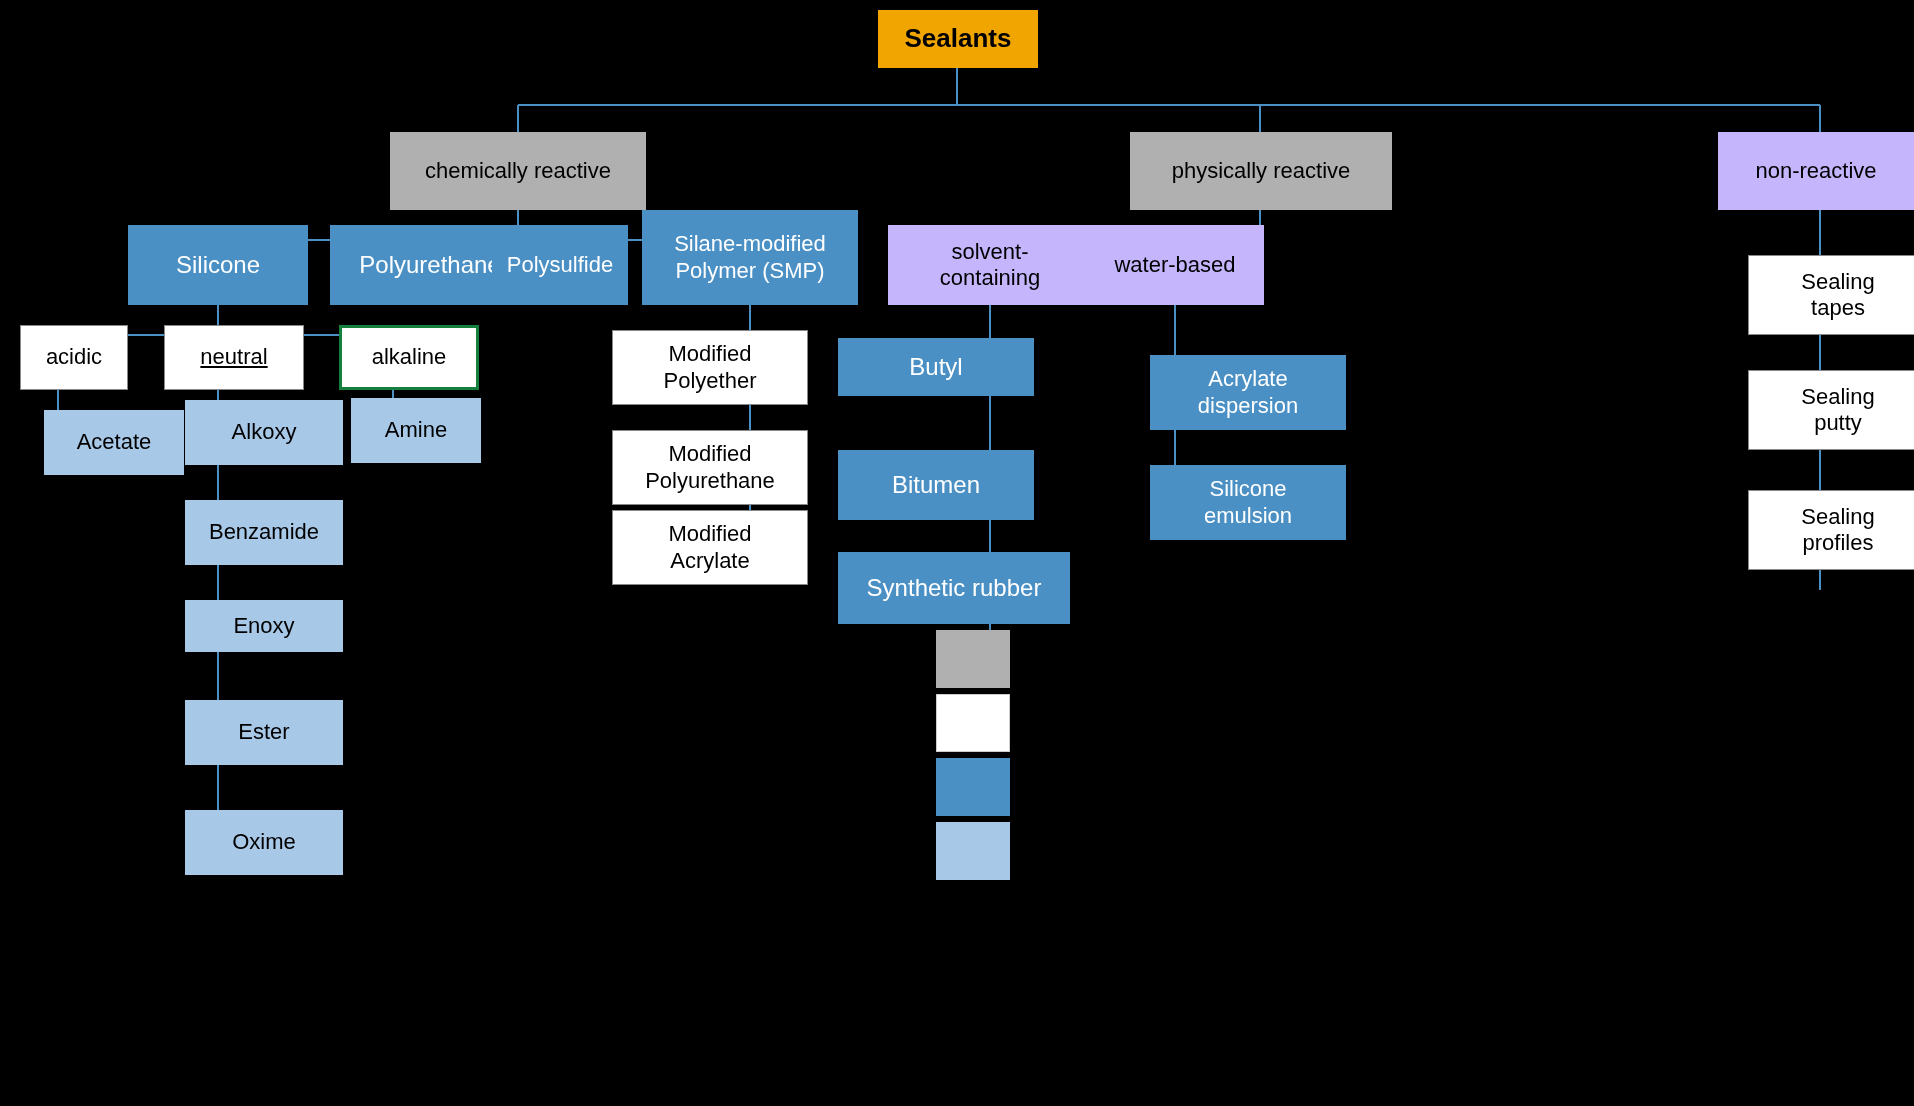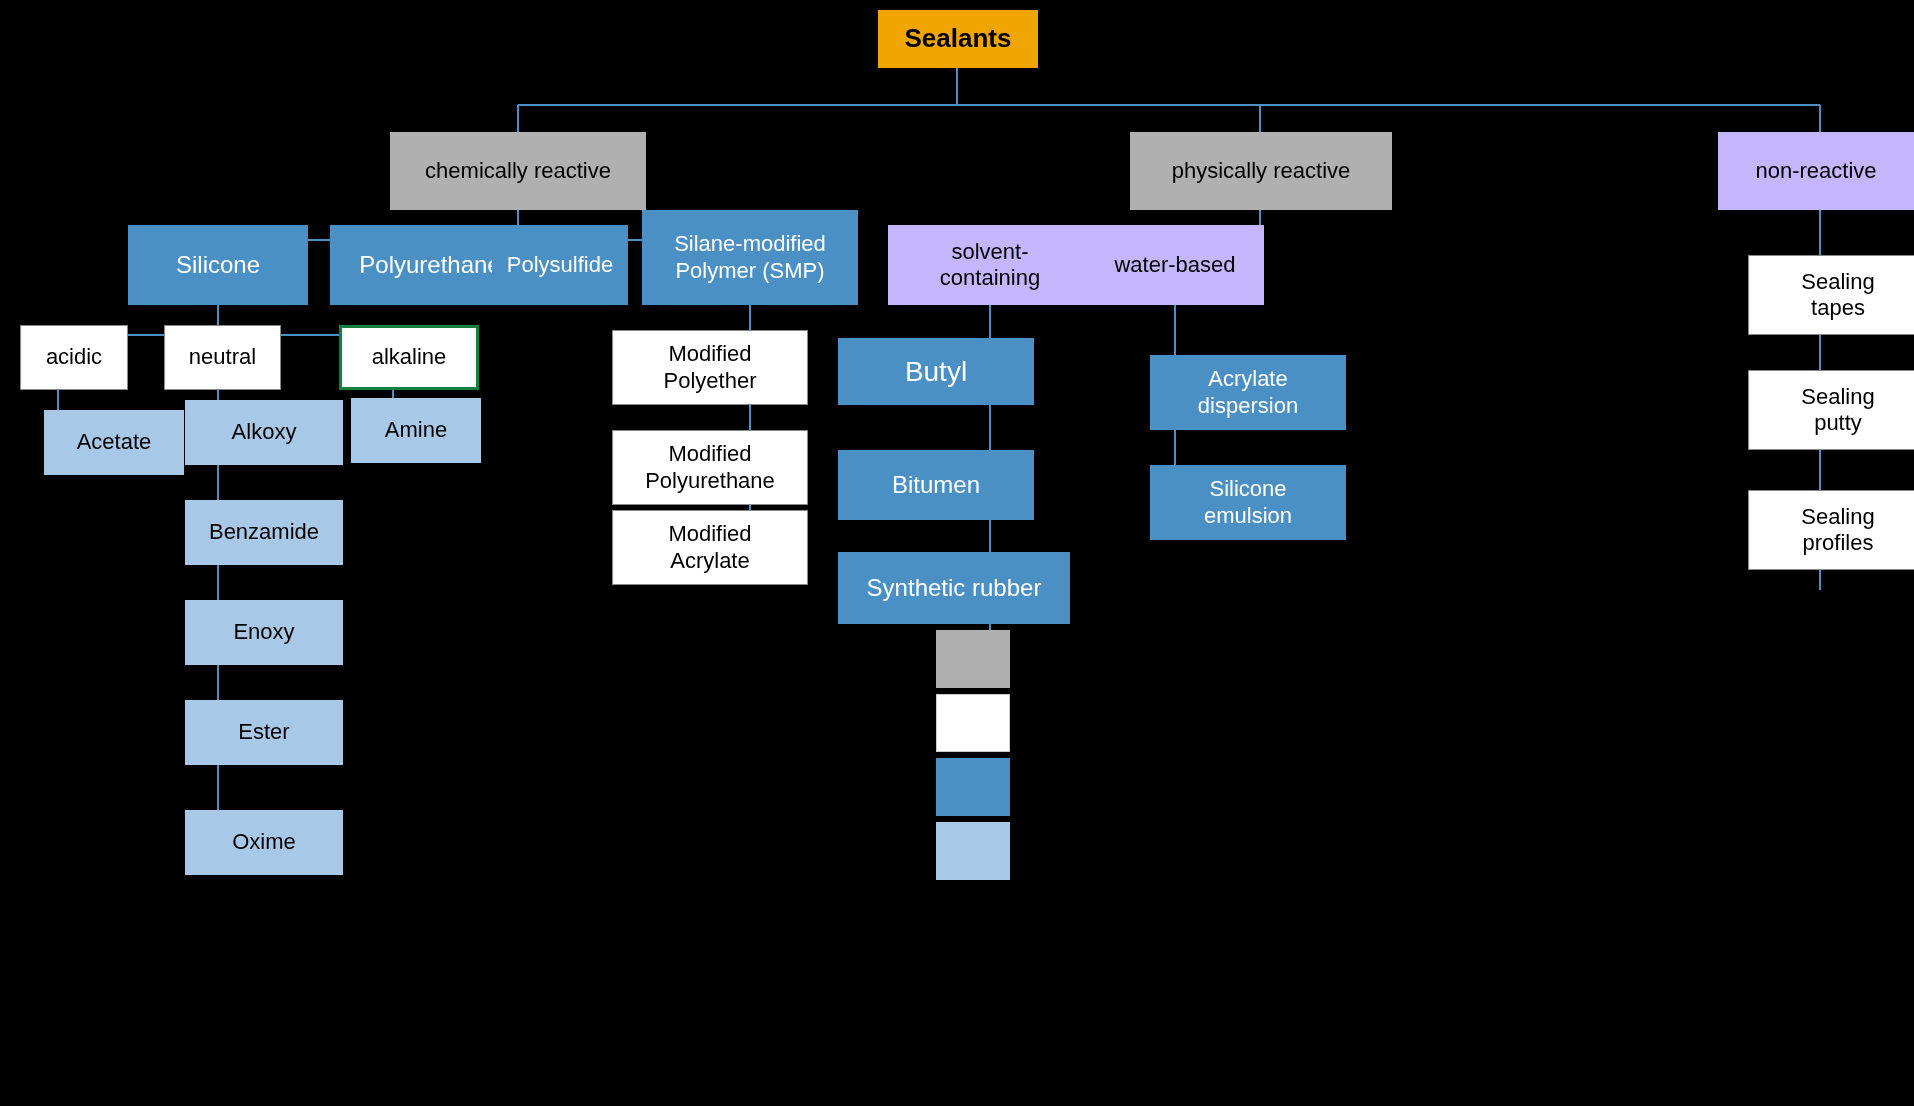--- a/index.html
+++ b/index.html
@@ -170,31 +170,31 @@
 
   <div class="node node-blue" style="left:330px; top:225px; width:200px; height:80px; font-size:24px;">Polyurethane</div>
 
   <div class="node node-blue" style="left:492px; top:225px; width:136px; height:80px; font-size:22px;">Polysulfide</div>
 
   <div class="node node-blue" style="left:642px; top:210px; width:216px; height:95px; font-size:22px; white-space:pre-line;">Silane-modified
 Polymer (SMP)</div>
 
   <div class="node node-white" style="left:4px; top:325px; width:108px; height:65px; font-size:22px; border:1px solid #888;">acidic</div>
 
-  <div class="node node-white" style="left:148px; top:325px; width:117px; height:65px; font-size:22px; border:1px solid #888;">neutral</div>
+  <div class="node node-white" style="left:148px; top:325px; width:140px; height:65px; font-size:22px; border:1px solid #888;text-decoration:underline;">neutral</div>
 
   <div class="node node-white" style="left:323px; top:325px; width:140px; height:65px; font-size:22px; border:3px solid #15803d;">alkaline</div>
 
   <div class="node node-blue-light" style="left:44px; top:410px; width:140px; height:65px; font-size:22px;">Acetate</div>
 
   <div class="node node-blue-light" style="left:185px; top:400px; width:158px; height:65px; font-size:22px;">Alkoxy</div>
 
   <div class="node node-blue-light" style="left:185px; top:500px; width:158px; height:65px; font-size:22px;">Benzamide</div>
 
-  <div class="node node-blue-light" style="left:185px; top:600px; width:158px; height:65px; font-size:22px;">Enoxy</div>
+  <div class="node node-blue-light" style="left:185px; top:600px; width:158px; height:52px; font-size:22px;">Enoxy</div>
 
   <div class="node node-blue-light" style="left:185px; top:700px; width:158px; height:65px; font-size:22px;">Ester</div>
 
   <div class="node node-blue-light" style="left:185px; top:810px; width:158px; height:65px; font-size:22px;">Oxime</div>
 
   <div class="node node-blue-light" style="left:351px; top:398px; width:130px; height:65px; font-size:22px;">Amine</div>
 
   <div class="node node-white" style="left:596px; top:330px; width:196px; height:75px; font-size:22px; white-space:pre-line; border:1px solid #888;">Modified
 Polyether</div>
 
@@ -202,21 +202,21 @@
 Polyurethane</div>
 
   <div class="node node-white" style="left:596px; top:510px; width:196px; height:75px; font-size:22px; white-space:pre-line; border:1px solid #888;">Modified
 Acrylate</div>
 
   <div class="node node-gray-light" style="left:888px; top:225px; width:204px; height:80px; font-size:22px; white-space:pre-line;">solvent-
 containing</div>
 
   <div class="node node-gray-light" style="left:1086px; top:225px; width:178px; height:80px; font-size:22px;">water-based</div>
 
-  <div class="node node-blue" style="left:838px; top:338px; width:196px; height:67px; font-size:28px;">Butyl</div>
+  <div class="node node-blue" style="left:838px; top:338px; width:196px; height:58px; font-size:24px;">Butyl</div>
 
   <div class="node node-blue" style="left:838px; top:450px; width:196px; height:70px; font-size:24px;">Bitumen</div>
 
   <div class="node node-blue" style="left:838px; top:552px; width:232px; height:72px; font-size:24px;">Synthetic rubber</div>
 
   <div class="node node-blue" style="left:1150px; top:355px; width:196px; height:75px; font-size:22px; white-space:pre-line;">Acrylate
 dispersion</div>
 
   <div class="node node-blue" style="left:1150px; top:465px; width:196px; height:75px; font-size:22px; white-space:pre-line;">Silicone
 emulsion</div>

